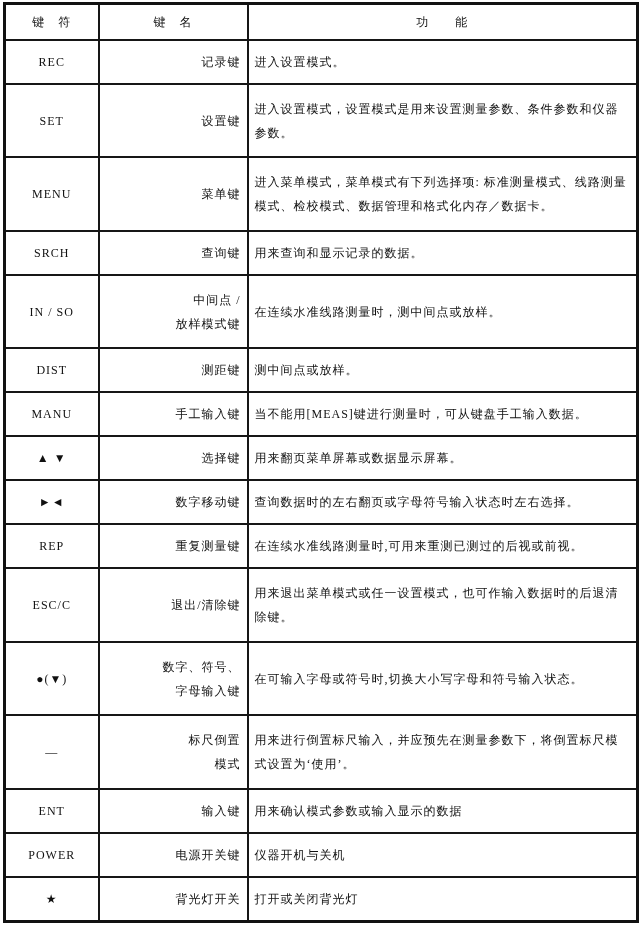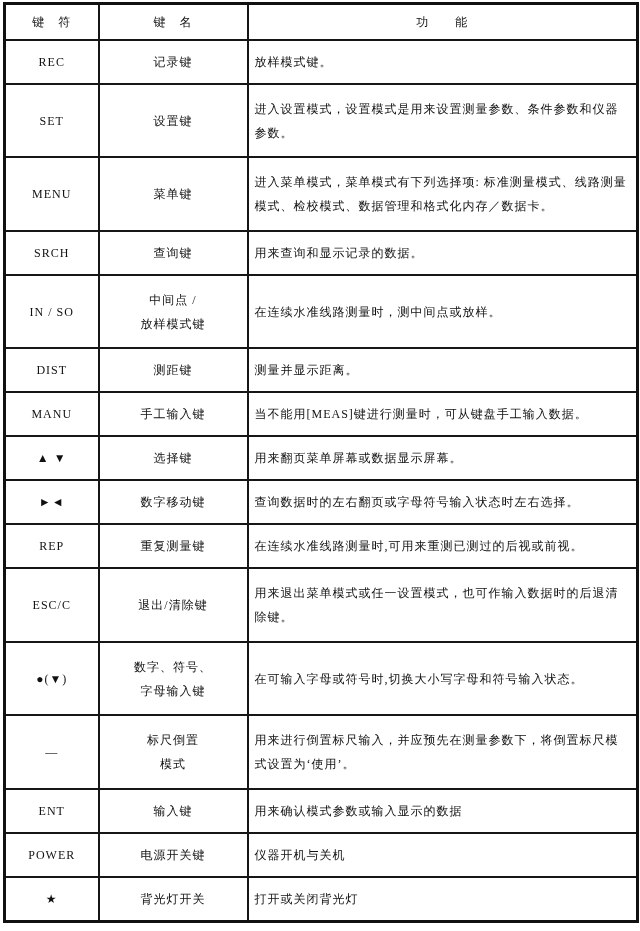--- a/index.html
+++ b/index.html
@@ -47,21 +47,21 @@
     padding: 6px 4px;
   }
   td.key-cell {
     text-align: center;
     font-size: 20px;
     letter-spacing: 0.5px;
     white-space: pre-line;
     margin-left: 36px;
   }
   td.name-cell {
-    text-align: center;
+    text-align: right;
     white-space: pre-line;
   }
   td.func-cell {
     text-align: left;
     padding-left: 9px;
     padding-right: 7px;
   }
 </style>
 </head>
 <body>
@@ -77,21 +77,21 @@
       <tr>
         <th class="header-cell">键　符</th>
         <th class="header-cell">键　名</th>
         <th class="header-cell">功　　能</th>
       </tr>
     </thead>
     <tbody>
         <tr>
     <td class="key-cell">REC</td>
     <td class="name-cell">记录键</td>
-    <td class="func-cell">放样模式键。</td>
+    <td class="func-cell">进入设置模式。</td>
   </tr>
         <tr>
     <td class="key-cell">SET</td>
     <td class="name-cell">设置键</td>
     <td class="func-cell">进入设置模式，设置模式是用来设置测量参数、条件参数和仪器参数。</td>
   </tr>
         <tr>
     <td class="key-cell">MENU</td>
     <td class="name-cell">菜单键</td>
     <td class="func-cell">进入菜单模式，菜单模式有下列选择项: 标准测量模式、线路测量模式、检校模式、数据管理和格式化内存／数据卡。</td>
@@ -103,21 +103,21 @@
   </tr>
         <tr>
     <td class="key-cell">IN / SO</td>
     <td class="name-cell">中间点 /
 放样模式键</td>
     <td class="func-cell">在连续水准线路测量时，测中间点或放样。</td>
   </tr>
         <tr>
     <td class="key-cell">DIST</td>
     <td class="name-cell">测距键</td>
-    <td class="func-cell">测量并显示距离。</td>
+    <td class="func-cell">测中间点或放样。</td>
   </tr>
         <tr>
     <td class="key-cell">MANU</td>
     <td class="name-cell">手工输入键</td>
     <td class="func-cell">当不能用[MEAS]键进行测量时，可从键盘手工输入数据。</td>
   </tr>
         <tr>
     <td class="key-cell">▲ ▼</td>
     <td class="name-cell">选择键</td>
     <td class="func-cell">用来翻页菜单屏幕或数据显示屏幕。</td>

